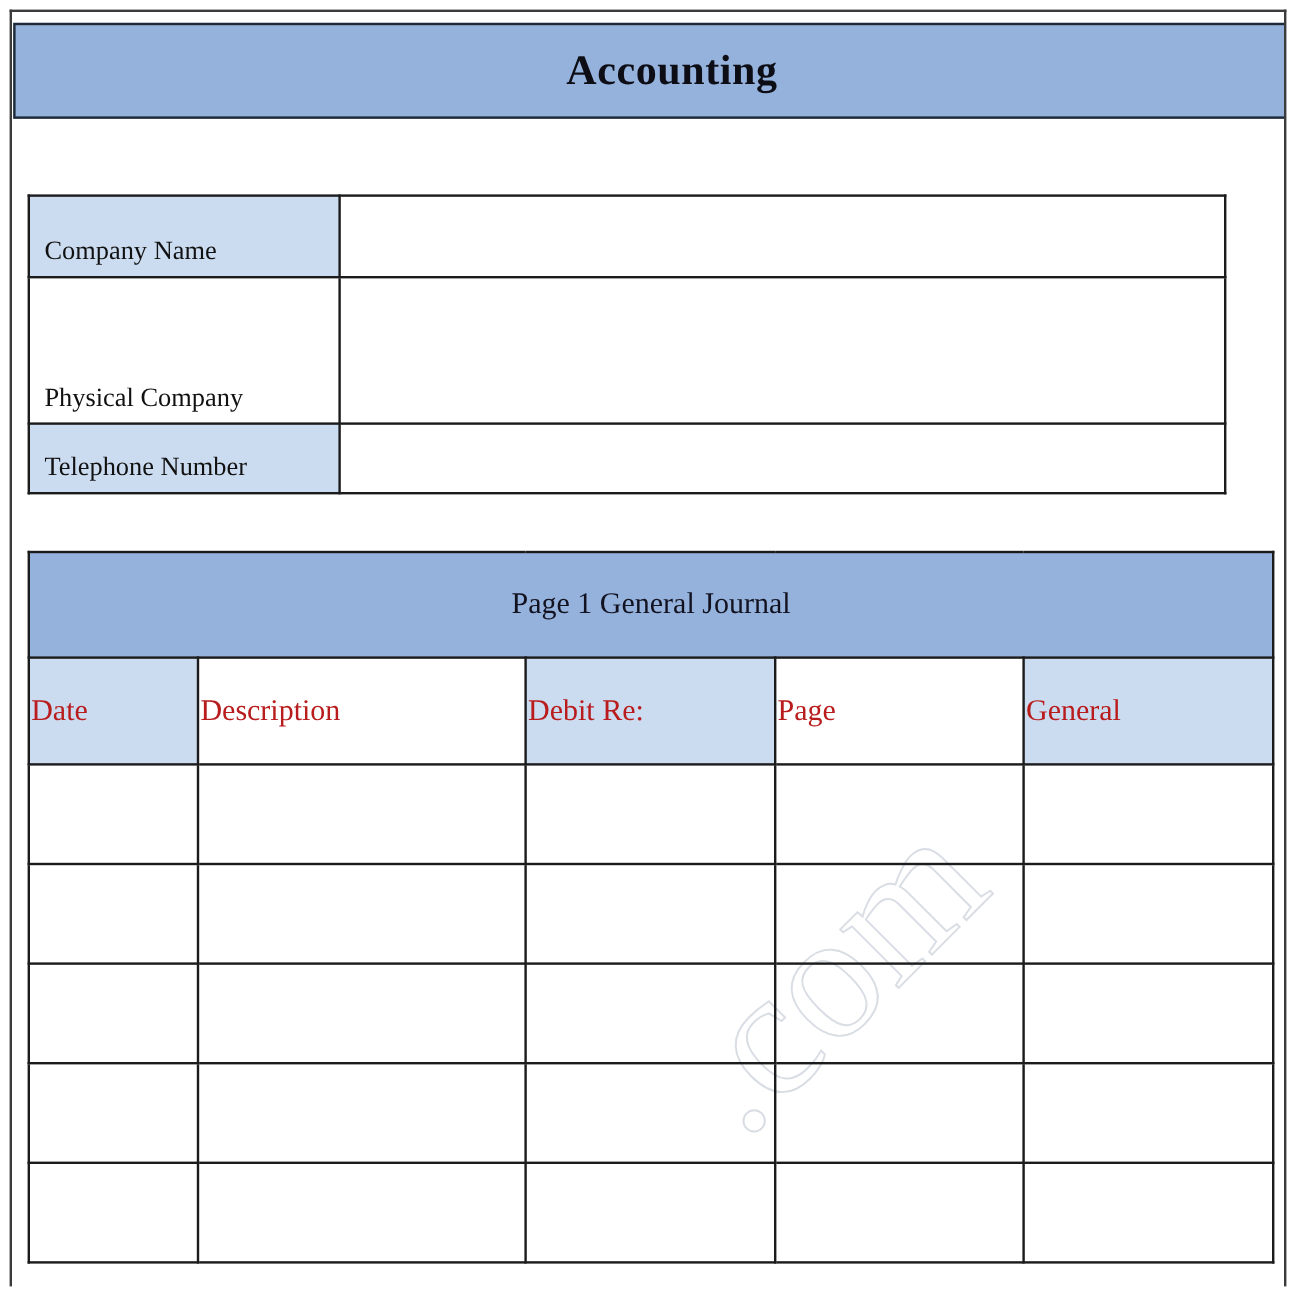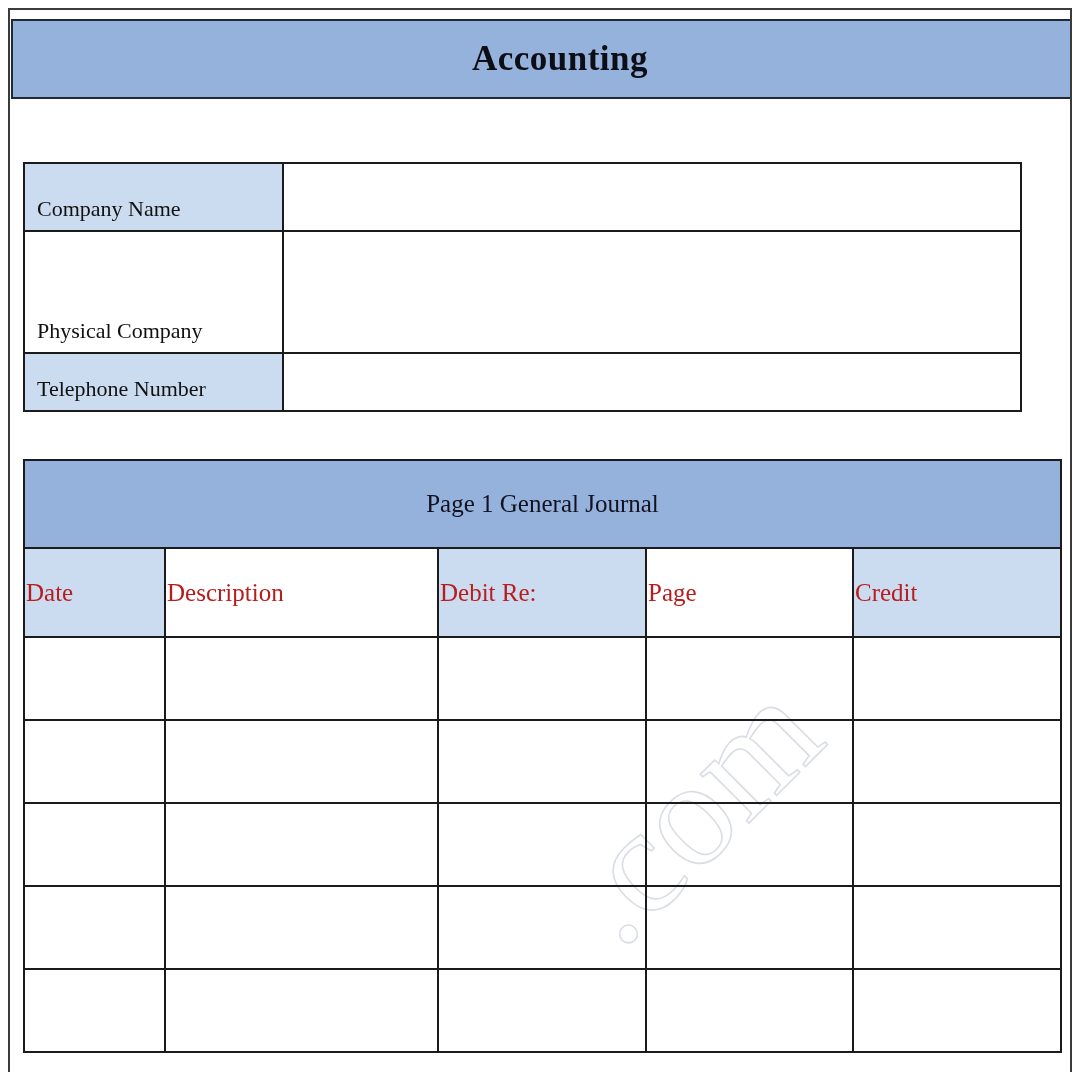--- a/index.html
+++ b/index.html
@@ -176,21 +176,21 @@
     </colgroup>
     <tbody>
       <tr>
         <td class="journal-banner" colspan="5">Page 1 General Journal</td>
       </tr>
       <tr class="journal-head">
         <td class="bg-blue">Date</td>
         <td class="bg-white">Description</td>
         <td class="bg-blue">Debit Re:</td>
         <td class="bg-white">Page</td>
-        <td class="bg-blue">Credit</td>
+        <td class="bg-blue">General</td>
       </tr>
 
       <tr class="journal-row">
         <td></td>
         <td></td>
         <td></td>
         <td></td>
         <td></td>
       </tr>
       <tr class="journal-row">

